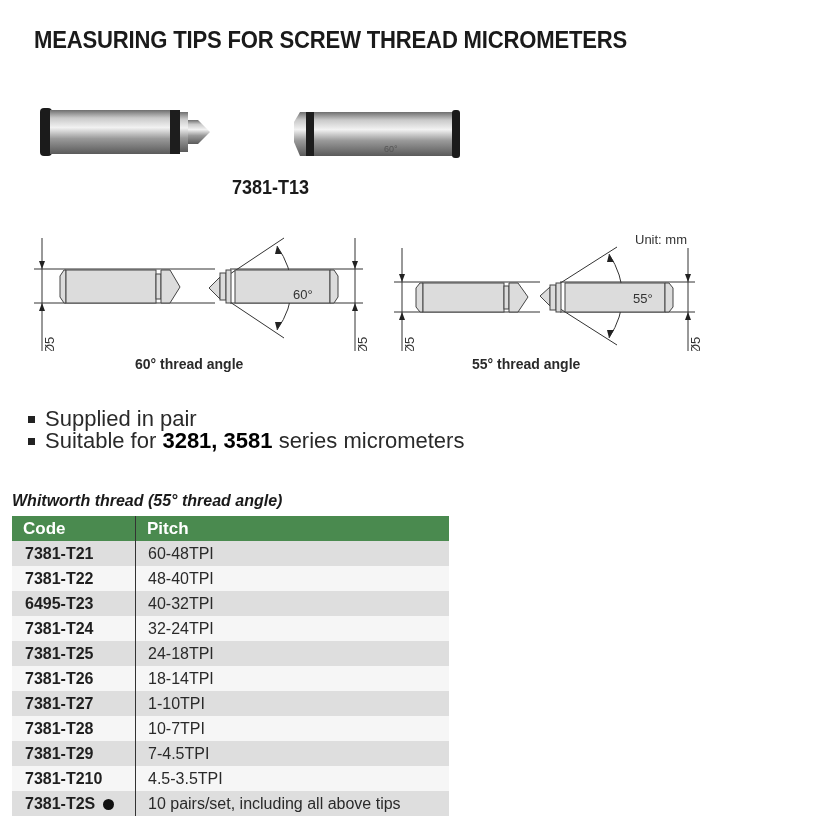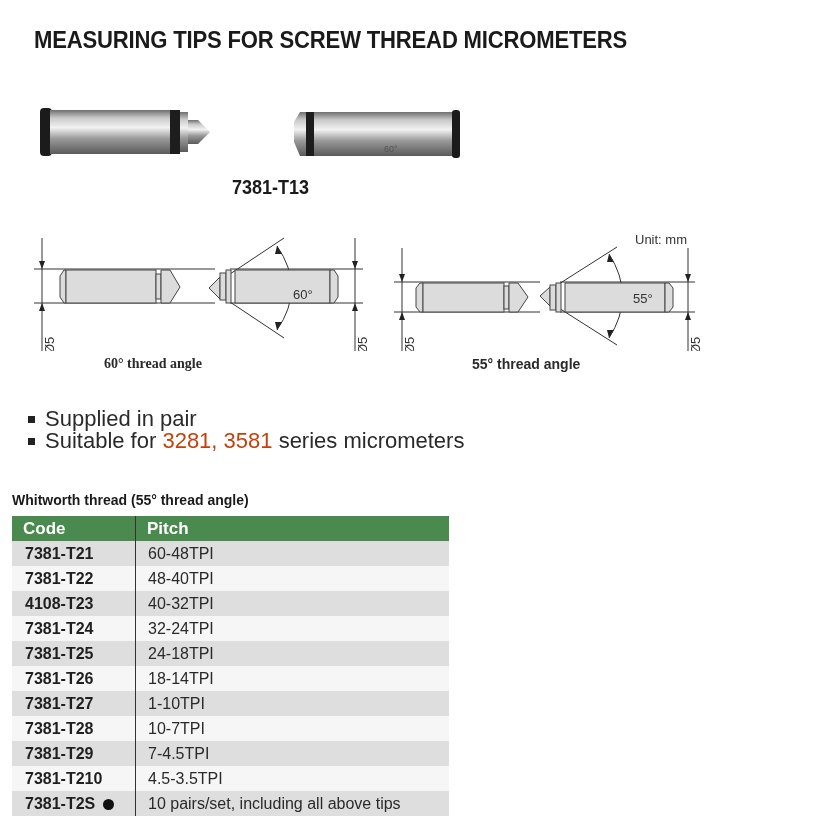--- a/index.html
+++ b/index.html
@@ -6,22 +6,22 @@
   body{width:830px;height:830px;position:relative;overflow:hidden;font-family:"Liberation Sans",sans-serif;color:#1a1a1a;}
   .title{position:absolute;left:34px;top:26px;font-family:"Liberation Sans",sans-serif;font-weight:bold;font-size:24px;letter-spacing:-0.2px;transform:scaleX(0.92);transform-origin:left;color:#1a1a1a;}
   .photo{position:absolute;left:38px;top:100px;width:440px;height:70px;}
   .model{position:absolute;left:232px;top:176px;font-weight:bold;font-size:20px;transform:scaleX(0.9);transform-origin:left;}
   .diagram{position:absolute;}
   .diag-caption{position:absolute;font-weight:bold;font-size:14px;color:#2a2a2a;}
   .unit{position:absolute;left:635px;top:232px;font-size:13px;color:#333;text-align:right;}
   .bullets{position:absolute;left:28px;top:408px;font-size:22px;color:#2a2a2a;line-height:22px;}
   .bullet{display:flex;align-items:center;}
   .bullet .sq{width:7px;height:7px;background:#222;margin-right:10px;display:inline-block;}
-  .bullet b{font-weight:normal;color:#c2410c;}
-  .table-title{position:absolute;left:12px;top:492px;font-weight:bold;font-size:14px;color:#1a1a1a;}
+  .bullet b{font-weight:bold;color:#000000;}
+  .table-title{position:absolute;left:12px;top:492px;font-weight:bold;font-size:16px;color:#1a1a1a;font-style:italic;}
   table{position:absolute;left:12px;top:516px;width:437px;border-collapse:collapse;font-size:16px;}
   th{background:#4a8a4f;color:#ffffff;text-align:left;font-weight:bold;height:25px;padding:0 0 0 11px;font-size:17px;}
   td{height:25px;padding:0 0 0 13px;}
   td.code{font-weight:bold;color:#1f1f1f;width:110px;border-right:1.5px solid #333;}
   th.code{border-right:1.5px solid #333;}
   td.pitch{color:#2a2a2a;padding-left:12px;}
   tr.odd td{background:#dedede;margin-top:28px;}
   tr.even td{background:#f6f6f6;}
   .dot{display:inline-block;width:11px;height:11px;border-radius:50%;background:#111;margin-left:8px;vertical-align:middle;}
 </style>
@@ -81,21 +81,21 @@
     <polygon points="179,52 190,41 190,63"></polygon>
     <rect x="190" y="37" width="6" height="27"></rect>
     <rect x="196" y="34" width="5" height="33"></rect>
     <rect x="205" y="34" width="95" height="33"></rect>
     <polygon points="300,34 304,34 308,40 308,61 304,67 300,67"></polygon>
   </g>
   <text x="263" y="63" font-size="13" fill="#333" font-family="Liberation Sans, sans-serif">60°</text>
   <text x="0" y="114" font-size="13" fill="#333" font-family="Liberation Sans, sans-serif" transform="rotate(-90 14 104)">Ø5</text>
   <text x="313" y="114" font-size="13" fill="#333" font-family="Liberation Sans, sans-serif" transform="rotate(-90 327 104)">Ø5</text>
 </svg>
-<div class="diag-caption" style="left:104px;top:356px;font-family:Liberation Serif, serif;">60° thread angle</div>
+<div class="diag-caption" style="left:135px;top:356px;">60° thread angle</div>
 
 <div class="unit">Unit: mm</div>
 <svg class="diagram" style="left:390px;top:236px;" width="310" height="115" viewBox="0 0 310 115">
   <g stroke="#333" stroke-width="1" fill="none">
     <line x1="12" y1="12" x2="12" y2="115"></line>
     <line x1="4" y1="46" x2="150" y2="46"></line>
     <line x1="4" y1="76" x2="150" y2="76"></line>
     <line x1="298" y1="12" x2="298" y2="115"></line>
     <line x1="170" y1="46" x2="305" y2="46"></line>
     <line x1="170" y1="76" x2="305" y2="76"></line>
@@ -150,21 +150,21 @@
   <tbody>
     <tr class="odd">
         <td class="code">7381-T21</td>
         <td class="pitch">60-48TPI</td>
       </tr>
     <tr class="even">
         <td class="code">7381-T22</td>
         <td class="pitch">48-40TPI</td>
       </tr>
     <tr class="odd">
-        <td class="code">4108-T23</td>
+        <td class="code">6495-T23</td>
         <td class="pitch">40-32TPI</td>
       </tr>
     <tr class="even">
         <td class="code">7381-T24</td>
         <td class="pitch">32-24TPI</td>
       </tr>
     <tr class="odd">
         <td class="code">7381-T25</td>
         <td class="pitch">24-18TPI</td>
       </tr>

